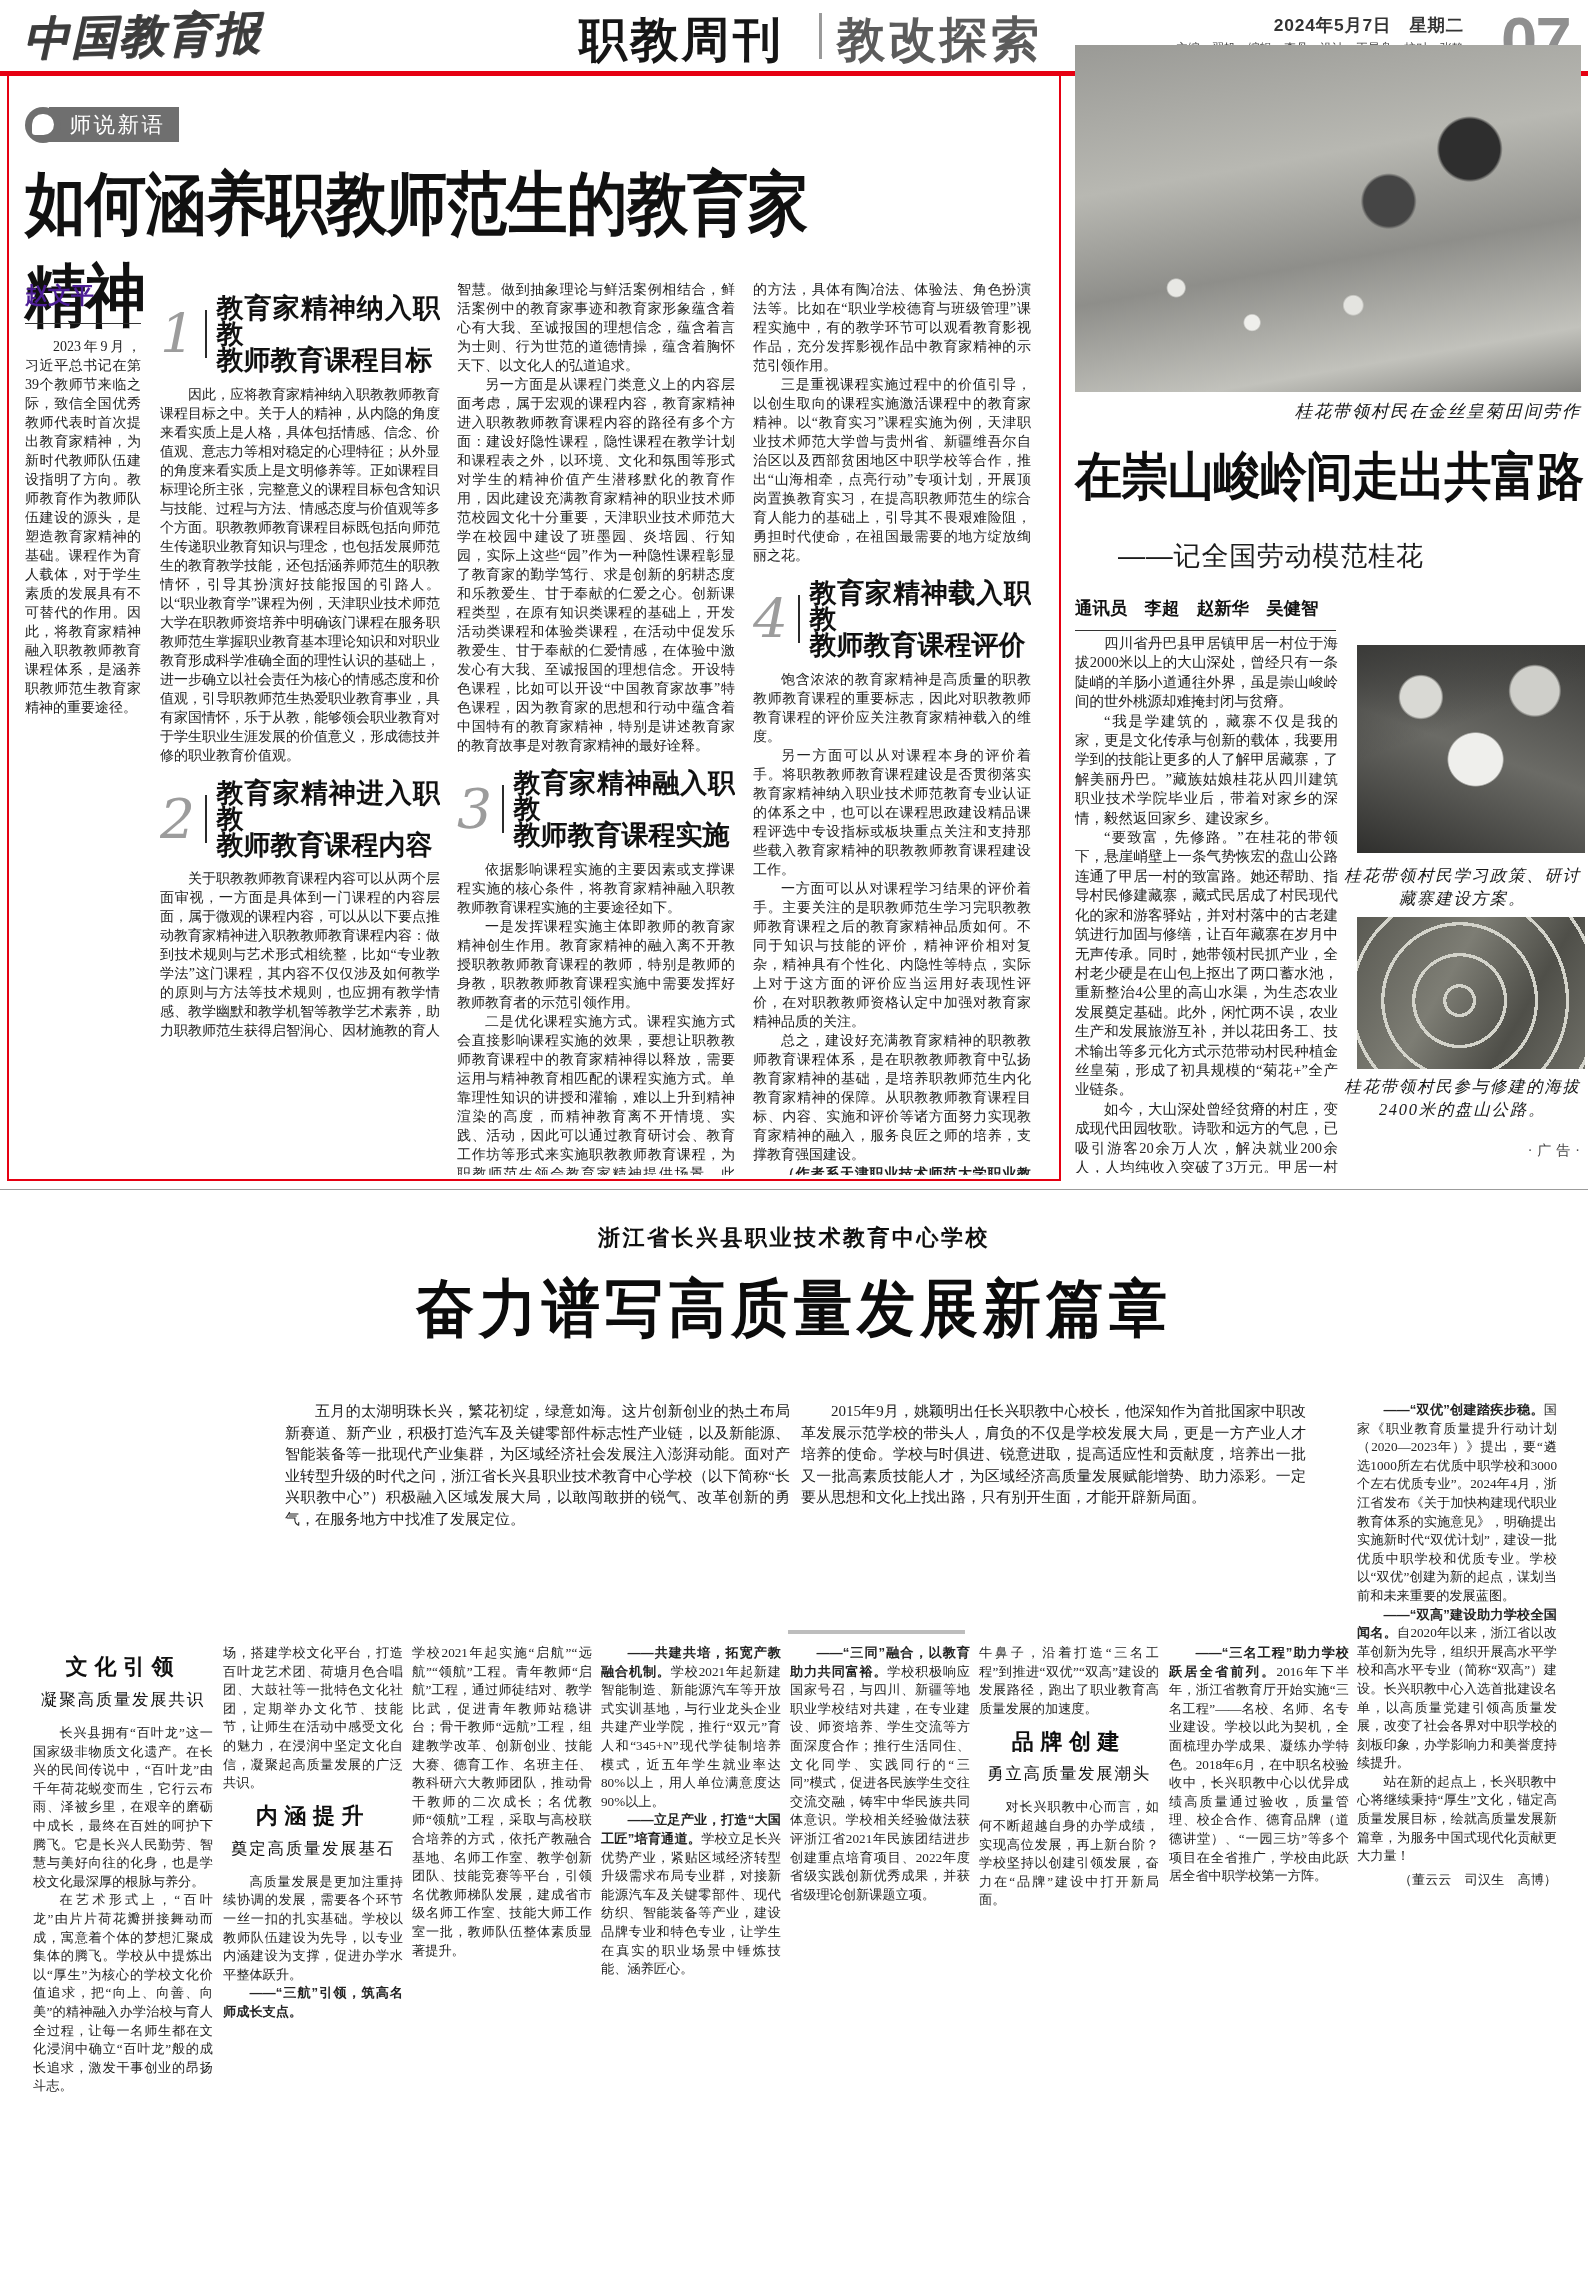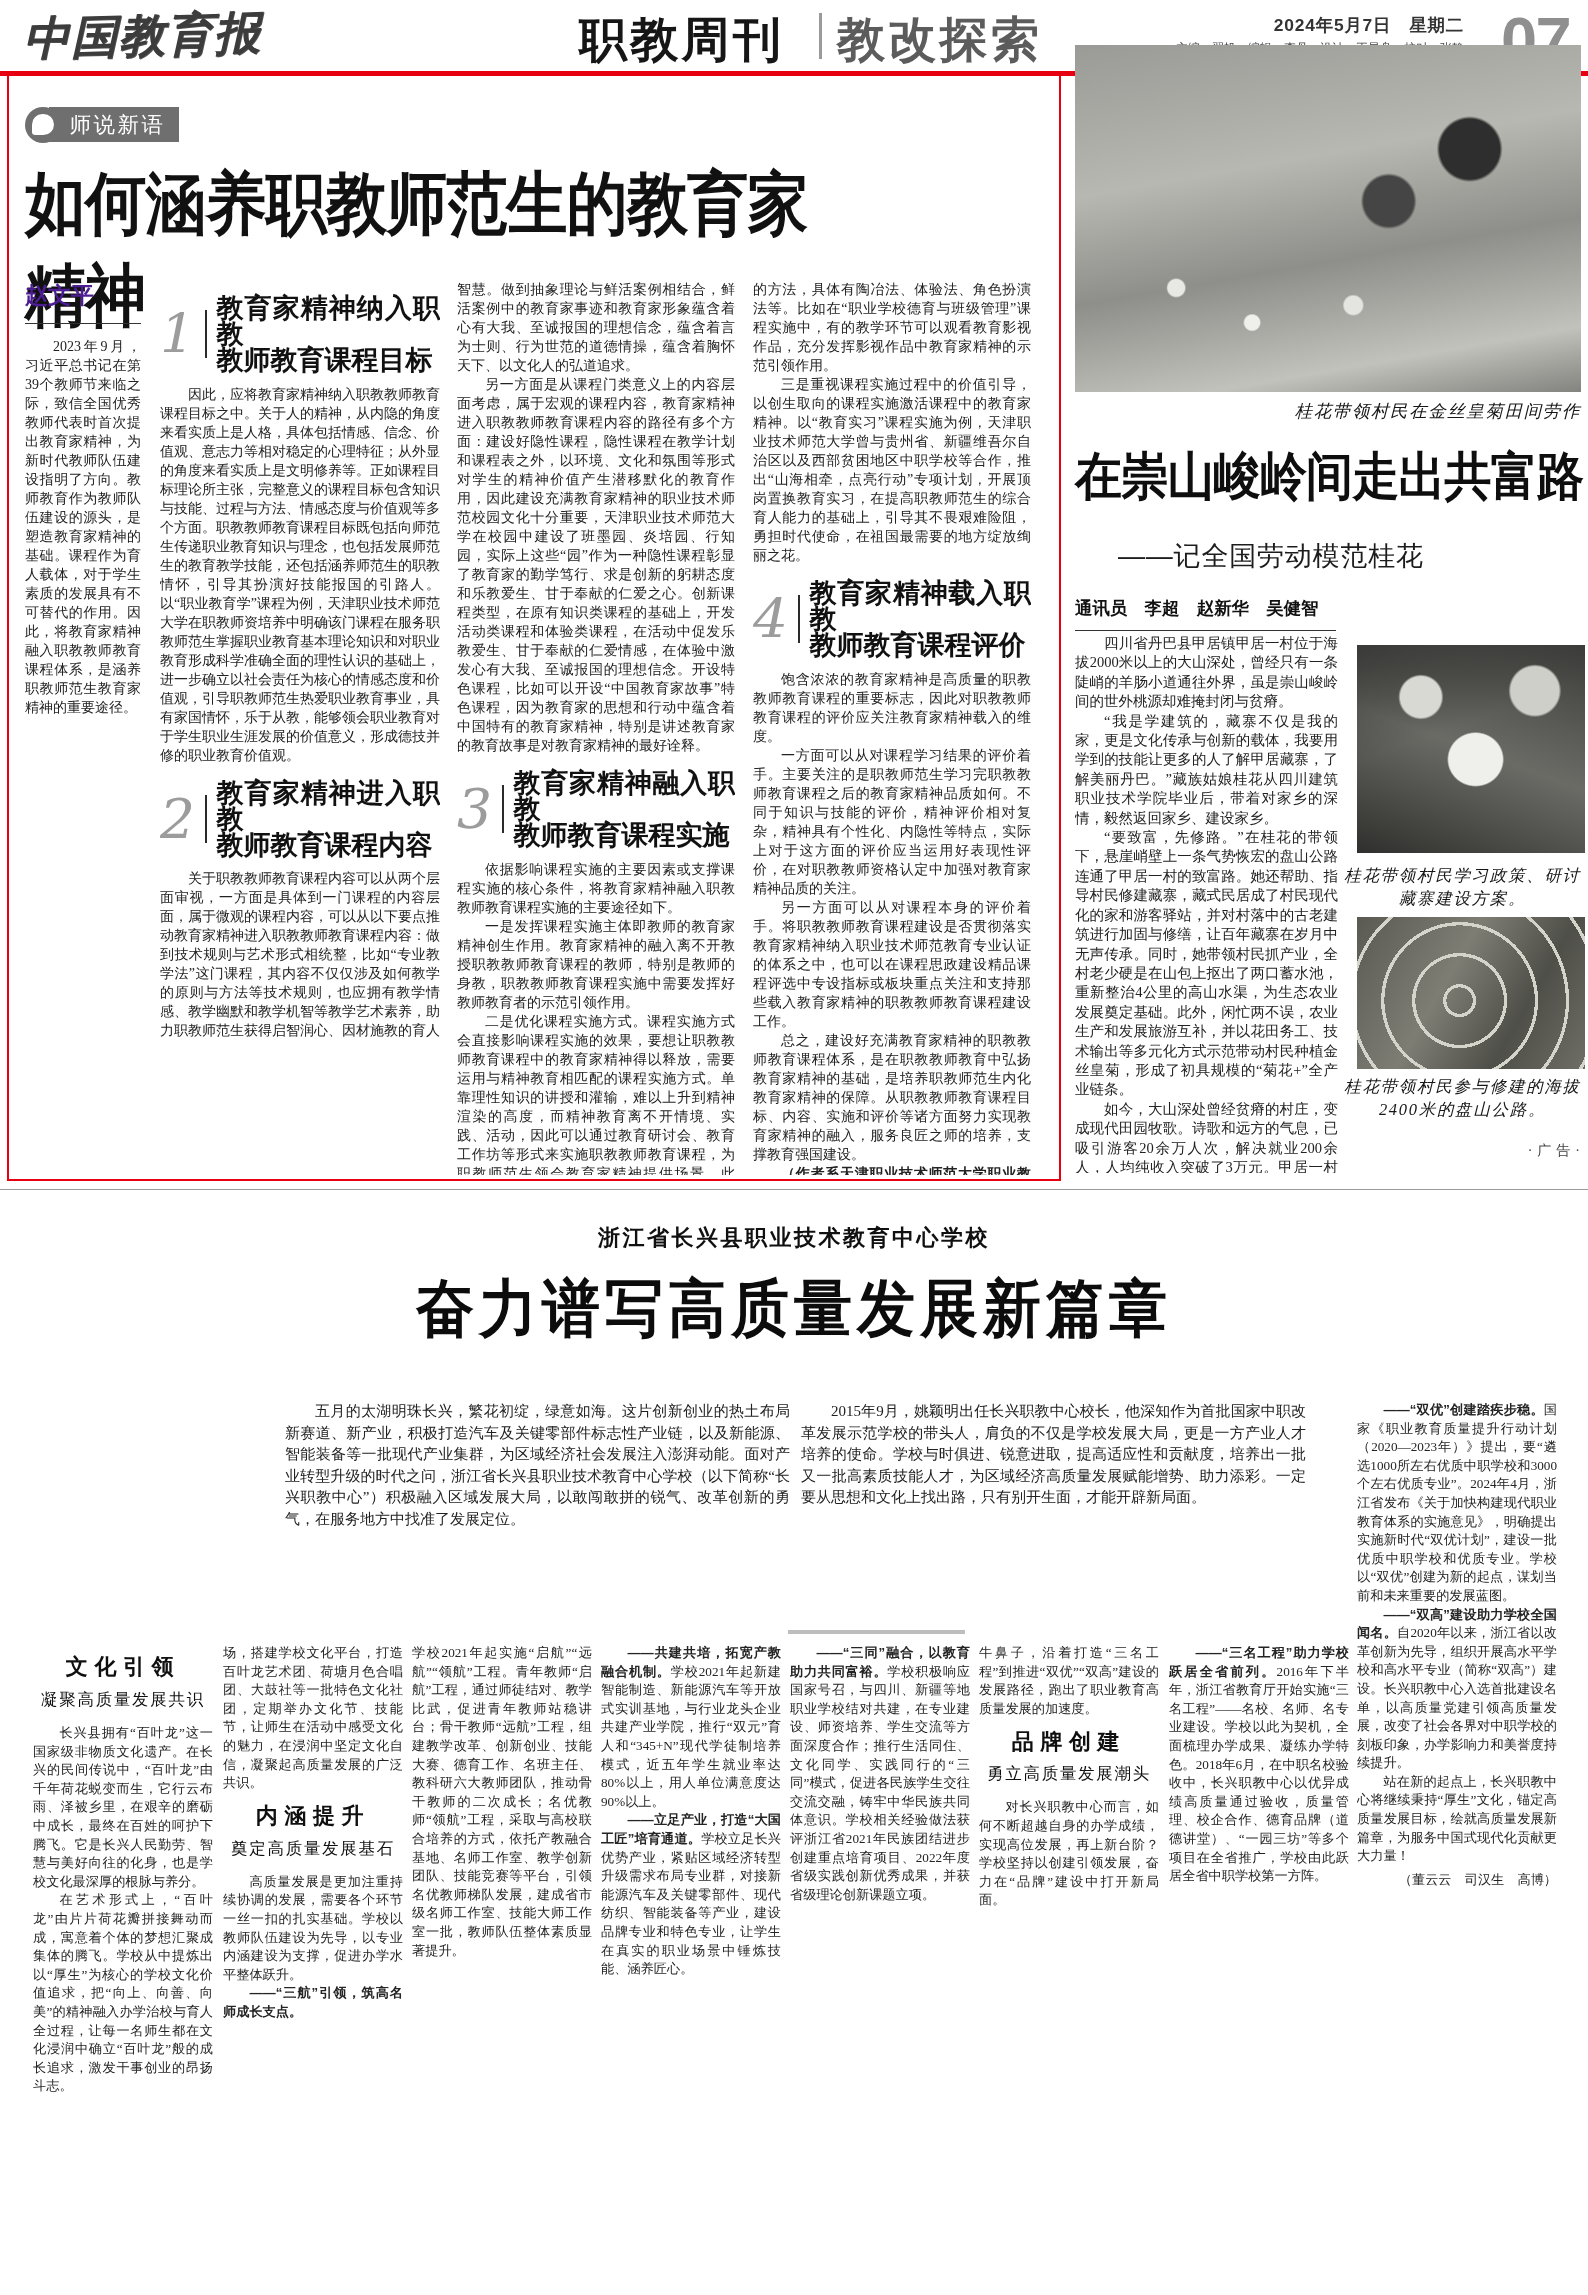--- a/index.html
+++ b/index.html
@@ -193,22 +193,22 @@
     <p>三是重视课程实施过程中的价值引导，以创生取向的课程实施激活课程中的教育家精神。以“教育实习”课程实施为例，天津职业技术师范大学曾与贵州省、新疆维吾尔自治区以及西部贫困地区中职学校等合作，推出“山海相牵，点亮行动”专项计划，开展顶岗置换教育实习，在提高职教师范生的综合育人能力的基础上，引导其不畏艰难险阻，勇担时代使命，在祖国最需要的地方绽放绚丽之花。</p>
     <div class="sechead">
       <span class="num">4</span>
       <span class="bar"></span>
       <span class="tt">
         <span>教育家精神载入职教</span><br>
         <span>教师教育课程评价</span>
       </span>
     </div>
     <p>饱含浓浓的教育家精神是高质量的职教教师教育课程的重要标志，因此对职教教师教育课程的评价应关注教育家精神载入的维度。</p>
+    <p>另一方面可以从对课程本身的评价着手。将职教教师教育课程建设是否贯彻落实教育家精神纳入职业技术师范教育专业认证的体系之中，也可以在课程思政建设精品课程评选中专设指标或板块重点关注和支持那些载入教育家精神的职教教师教育课程建设工作。</p>
     <p>一方面可以从对课程学习结果的评价着手。主要关注的是职教师范生学习完职教教师教育课程之后的教育家精神品质如何。不同于知识与技能的评价，精神评价相对复杂，精神具有个性化、内隐性等特点，实际上对于这方面的评价应当运用好表现性评价，在对职教教师资格认定中加强对教育家精神品质的关注。</p>
-    <p>另一方面可以从对课程本身的评价着手。将职教教师教育课程建设是否贯彻落实教育家精神纳入职业技术师范教育专业认证的体系之中，也可以在课程思政建设精品课程评选中专设指标或板块重点关注和支持那些载入教育家精神的职教教师教育课程建设工作。</p>
     <p>总之，建设好充满教育家精神的职教教师教育课程体系，是在职教教师教育中弘扬教育家精神的基础，是培养职教师范生内化教育家精神的保障。从职教教师教育课程目标、内容、实施和评价等诸方面努力实现教育家精神的融入，服务良匠之师的培养，支撑教育强国建设。</p>
     <p class="authors">（作者系天津职业技术师范大学职业教育教师研究院院长、天津市中国特色社会主义理论体系研究中心特约研究员）</p>
   </div>
 
   <div class="photo" id="photo1"></div>
   <div class="kai" id="cap1">桂花带领村民在金丝皇菊田间劳作</div>
 
   <div class="rtitle">在崇山峻岭间走出共富路</div>
   <div class="rsub">——记全国劳动模范桂花</div>
   <div class="rby">通讯员　李超　赵新华　吴健智</div>

